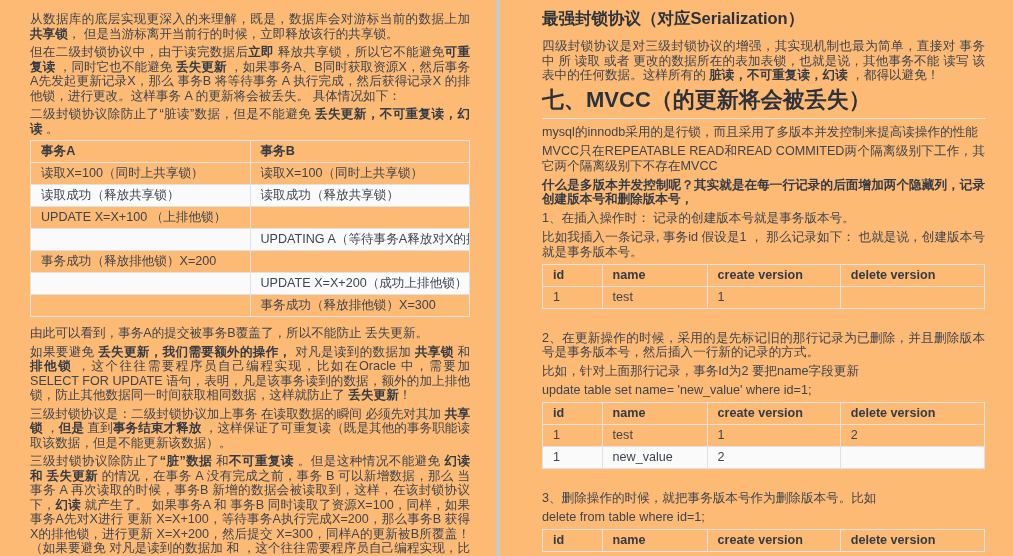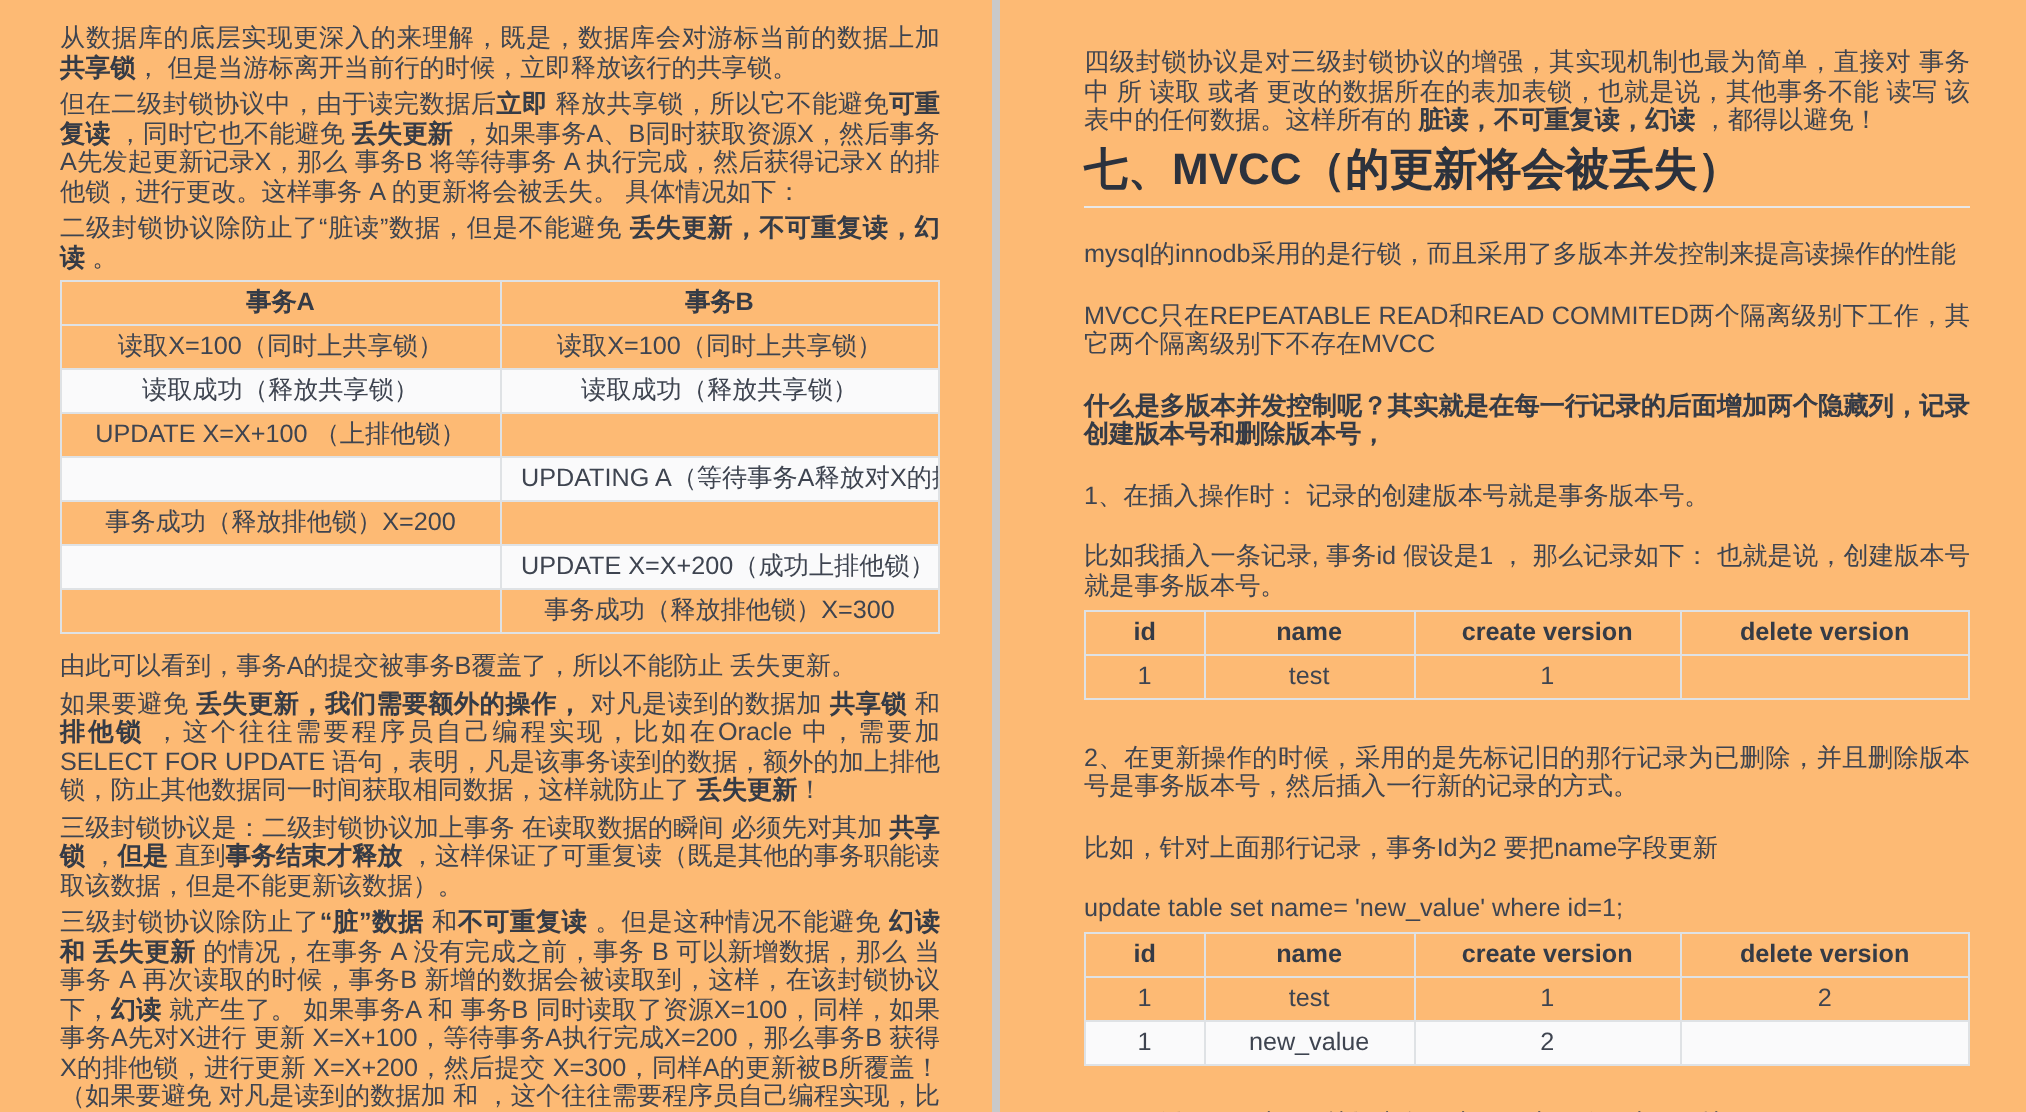--- a/index.html
+++ b/index.html
@@ -8,37 +8,37 @@
     font-family:"Liberation Sans","DejaVu Sans",sans-serif;
     color:#3e4450;
   }
   .viewer{display:flex;width:1013px;height:556px;}
   .page{box-sizing:border-box;background:#fdba74;overflow:hidden;height:556px;}
   .page-left{width:496px;padding:12px 26px 0 30px;}
   .divider{width:4px;background:#c9c9c9;flex:none;}
   .page-right{flex:1;padding:8px 28px 0 42px;}
 
   p.para{margin:0 0 4px 0;font-size:12.6px;line-height:14.5px;text-align:justify;}
-  .page-right p.para{margin-bottom:4.5px;margin-top:16px;}
+  .page-right p.para{margin-bottom:4.5px;}
   strong{font-weight:bold;color:#353b46;}
 
   h2.doc-h2{
     margin:2px 0 6px 0;font-size:22px;line-height:26px;font-weight:bold;color:#2c323d;
     padding-bottom:5px;border-bottom:1px solid #e8e8e8;
   }
   h3.doc-h3{margin:5px 0 8px 0;font-size:17px;line-height:23px;font-weight:bold;color:#2c323d;}
   .page-right h3.doc-h3{margin:0 0 10px 0;font-size:16.5px;line-height:21px;}
 
   table.doc-table{
     border-collapse:collapse;width:100%;table-layout:fixed;
     font-size:12.6px;line-height:15px;margin:2px 0 9px 0;
   }
   .page-right table.doc-table{margin:2px 0 22px 0;}
   .doc-table th,.doc-table td{
-    border:1px solid #dfe2e5;padding:3px 10px;text-align:center;font-weight:normal;
+    border:1px solid #dfe2e5;padding:3px 10px;text-align:left;font-weight:normal;
     overflow:hidden;white-space:nowrap;
   }
   .doc-table th{font-weight:bold;color:#353b46;}
   .doc-table tbody tr:nth-child(even){background:#fafafb;}
   .doc-table.cols-2 th,.doc-table.cols-2 td{width:50%;}
   .doc-table.cols-4 th:nth-child(1),.doc-table.cols-4 td:nth-child(1){width:11.3%;}
   .doc-table.cols-4 th:nth-child(2),.doc-table.cols-4 td:nth-child(2){width:23.5%;}
   .doc-table.cols-4 th:nth-child(3),.doc-table.cols-4 td:nth-child(3){width:31.1%;}
   .doc-table.cols-4 th:nth-child(4),.doc-table.cols-4 td:nth-child(4){width:34.1%;}
 </style>
@@ -92,20 +92,21 @@
     <p class="para">由此可以看到，事务A的提交被事务B覆盖了，所以不能防止 丢失更新。</p>
     <p class="para">如果要避免 <strong>丢失更新，我们需要额外的操作，</strong> 对凡是读到的数据加 <strong>共享锁</strong> 和<strong>排他锁</strong> ，这个往往需要程序员自己编程实现，比如在Oracle 中，需要加 SELECT FOR UPDATE 语句，表明，凡是该事务读到的数据，额外的加上排他锁，防止其他数据同一时间获取相同数据，这样就防止了 <strong>丢失更新</strong>！</p>
     <p class="para">三级封锁协议是：二级封锁协议加上事务 在读取数据的瞬间 必须先对其加 <strong>共享锁</strong> ，<strong>但是</strong> 直到<strong>事务结束才释放</strong> ，这样保证了可重复读（既是其他的事务职能读取该数据，但是不能更新该数据）。</p>
     <p class="para">三级封锁协议除防止了<strong>“脏”数据</strong> 和<strong>不可重复读</strong> 。但是这种情况不能避免 <strong>幻读 和 丢失更新</strong> 的情况，在事务 A 没有完成之前，事务 B 可以新增数据，那么 当事务 A 再次读取的时候，事务B 新增的数据会被读取到，这样，在该封锁协议下，<strong>幻读</strong> 就产生了。 如果事务A 和 事务B 同时读取了资源X=100，同样，如果事务A先对X进行 更新 X=X+100，等待事务A执行完成X=200，那么事务B 获得X的排他锁，进行更新 X=X+200，然后提交 X=300，同样A的更新被B所覆盖！（如果要避免  对凡是读到的数据加  和 ，这个往往需要程序员自己编程实现，比如在Oracle中，需要加 SELECT FOR UPDATE 语句，表明，凡是读到的数据，我会加 排他锁，防止其他数据同一时间获取相同数据)！</p>
 
   </div>
 
   <div class="divider"></div>
 
   <div class="page page-right">
+    <h3 class="doc-h3">最强封锁协议（对应Serialization）</h3>
     <p class="para">四级封锁协议是对三级封锁协议的增强，其实现机制也最为简单，直接对 事务中 所 读取 或者 更改的数据所在的表加表锁，也就是说，其他事务不能 读写 该表中的任何数据。这样所有的 <strong>脏读，不可重复读，幻读</strong> ，都得以避免！</p>
     <h2 class="doc-h2">七、MVCC（的更新将会被丢失）</h2>
     <p class="para">mysql的innodb采用的是行锁，而且采用了多版本并发控制来提高读操作的性能</p>
     <p class="para">MVCC只在REPEATABLE READ和READ COMMITED两个隔离级别下工作，其它两个隔离级别下不存在MVCC</p>
     <p class="para"><strong>什么是多版本并发控制呢？其实就是在每一行记录的后面增加两个隐藏列，记录创建版本号和删除版本号，</strong></p>
     <p class="para">1、在插入操作时： 记录的创建版本号就是事务版本号。</p>
     <p class="para">比如我插入一条记录, 事务id 假设是1 ， 那么记录如下： 也就是说，创建版本号就是事务版本号。</p>
     <table class="doc-table cols-4">
         <thead>
           <tr>

